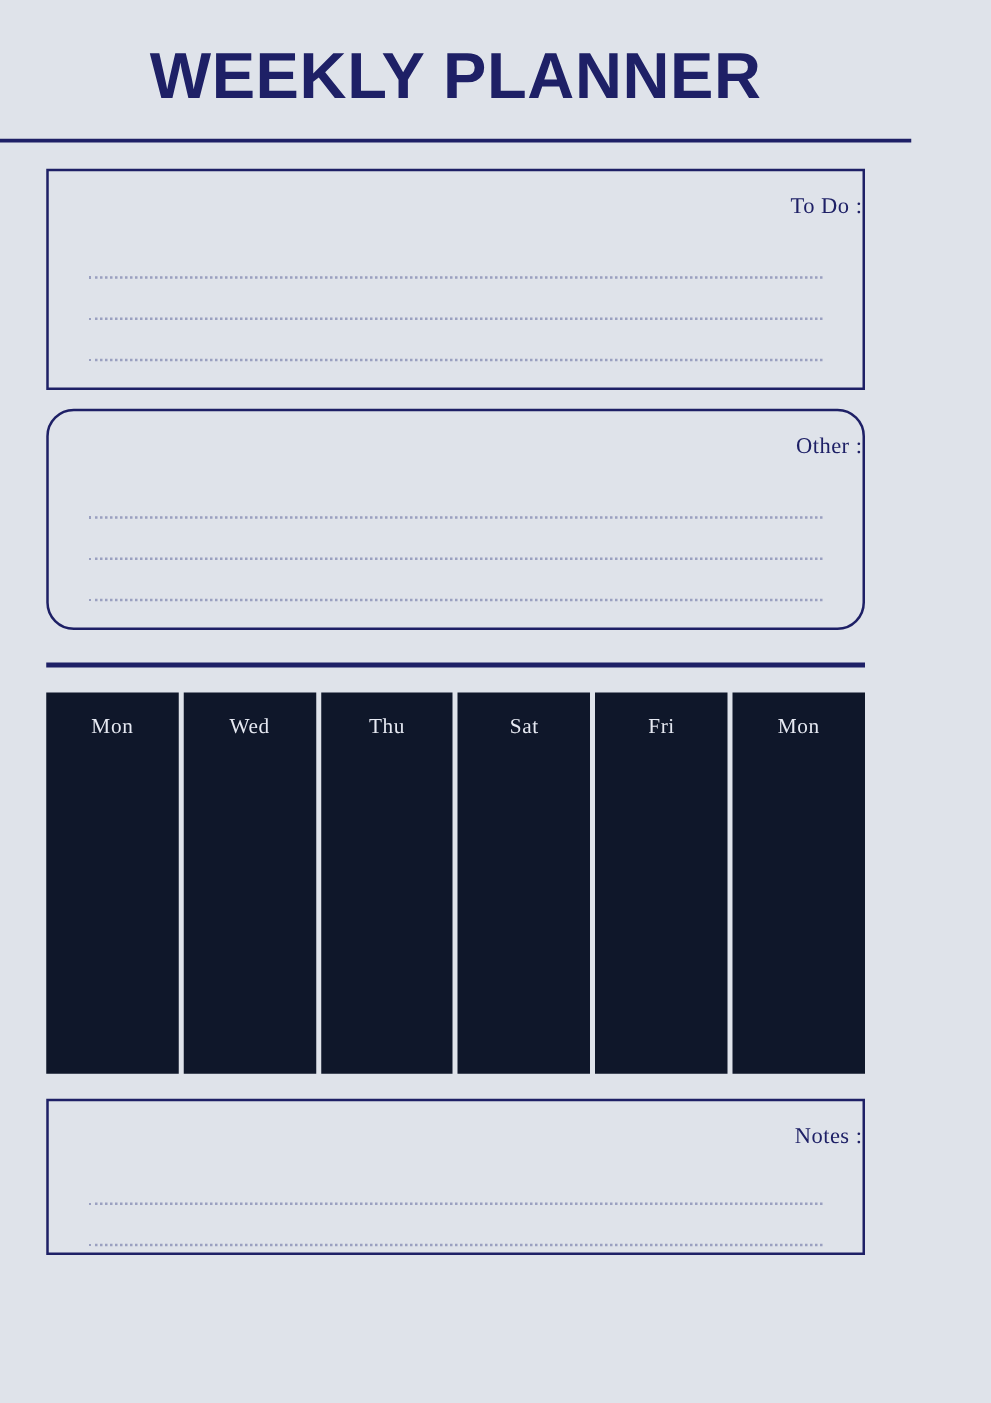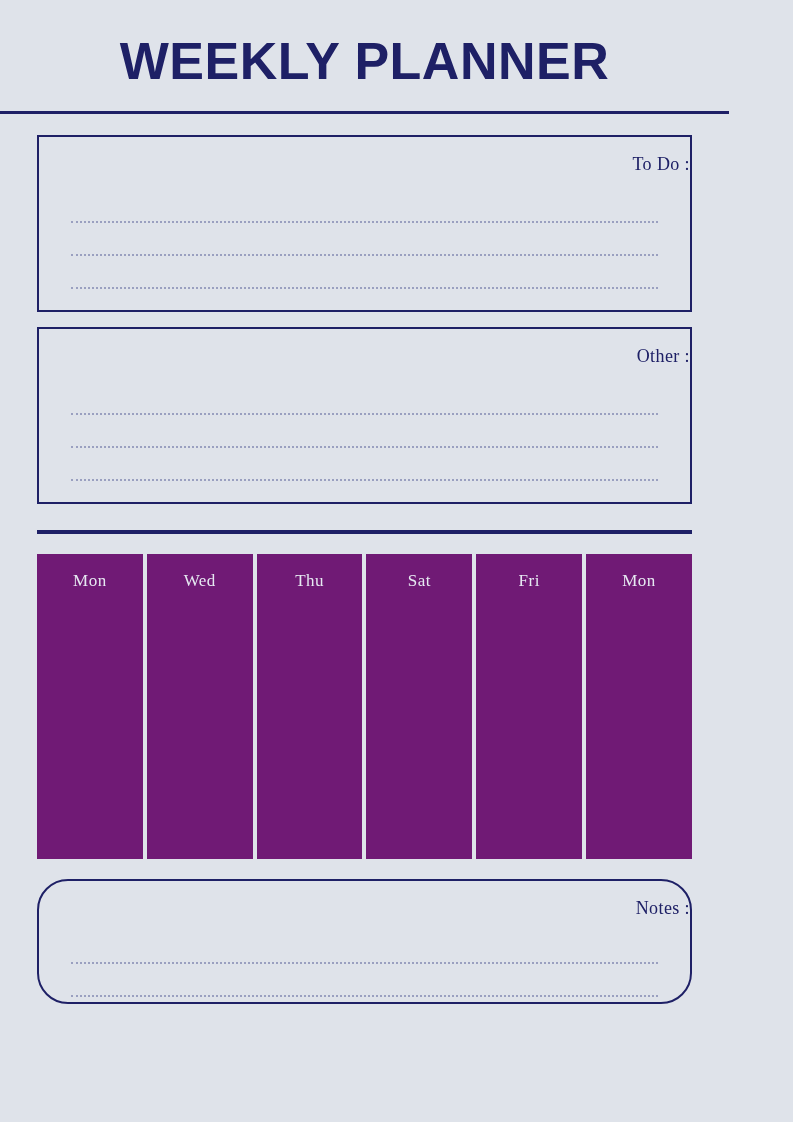--- a/index.html
+++ b/index.html
@@ -73,54 +73,53 @@
 
   .dotted-lines {
     padding: 15px 32px 0 32px;
   }
   .dotted-line {
     border-bottom: 2px dotted #9aa0c0;
     height: 31px;
   }
 
   .todo-box { margin-top: 21px; height: 177px; }
-  .other-box { margin-top: 15px; height: 177px; }
+  .other-box { margin-top: 15px; height: 177px; border-radius: 22px; }
 
   
   .thick-rule {
     margin: 26px 37px 0 37px;
     height: 4px;
     background: #1e2066;
   }
 
   
   .days {
     display: flex;
     margin: 20px 37px 0 37px;
     height: 305px;
     gap: 4px;
   }
   .day-col {
     flex: 1;
-    background: #701a75;
+    background: #0f172a;
     position: relative;
   }
   .day-name {
     color: #e6e9f2;
     text-align: center;
     font-size: 17px;
     padding-top: 17px;
     letter-spacing: 0.5px;
   }
 
   
   .notes-box {
     margin-top: 20px;
     height: 125px;
-    border-radius: 31px;
   }
   .notes-lines { padding: 12px 32px 0 32px; }
 
 </style>
 </head>
 <body>
 
 <div class="page">
 
   <div class="title-area">

